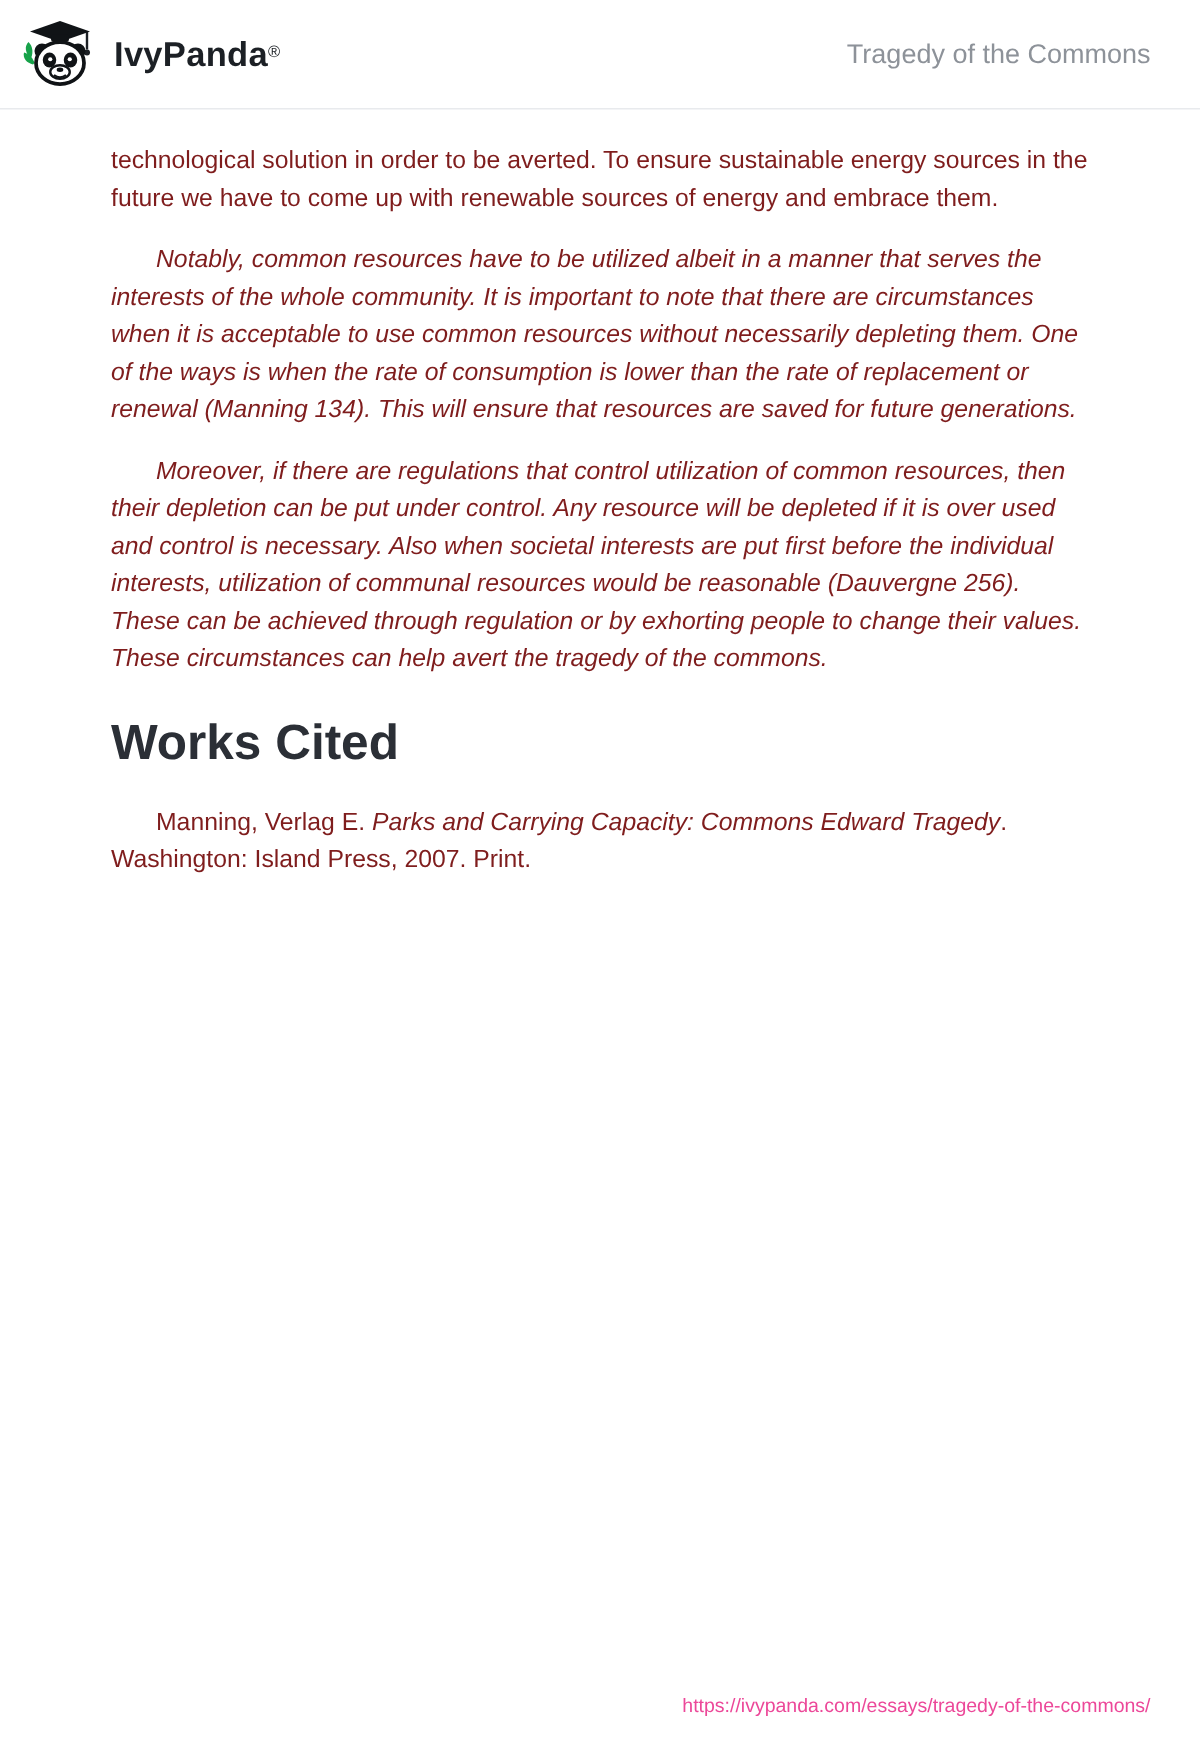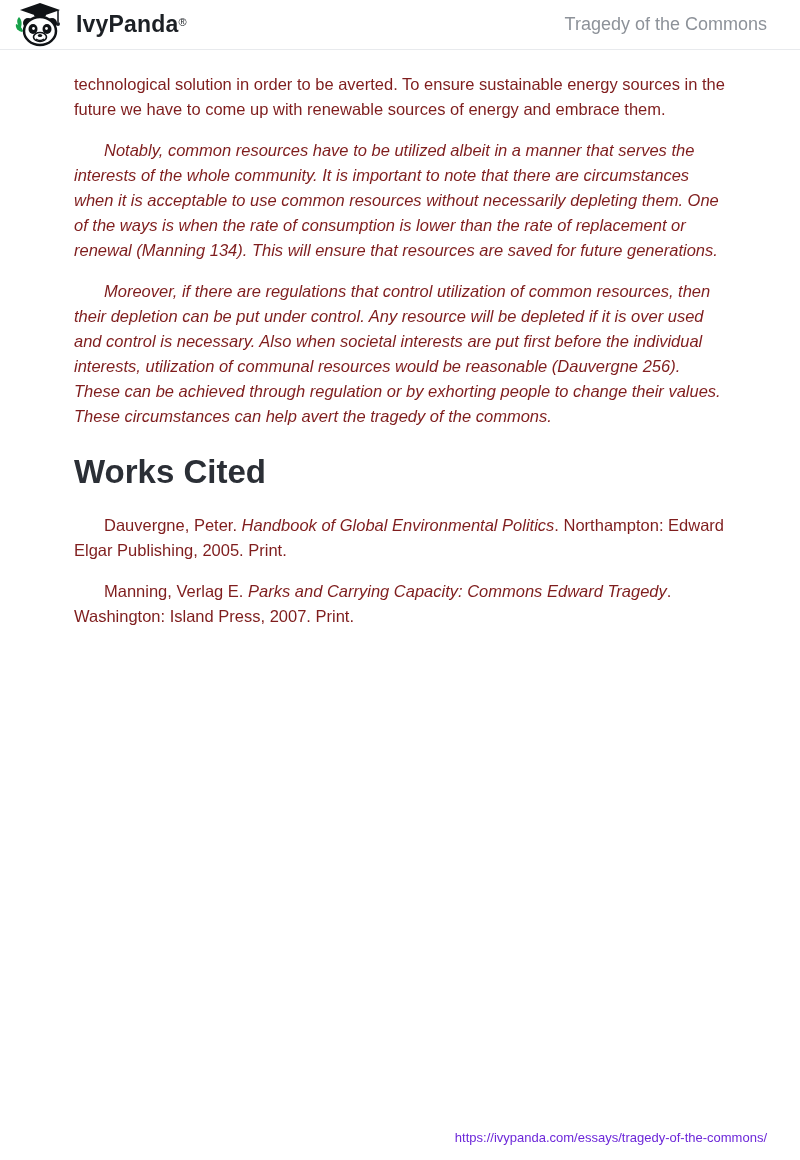--- a/index.html
+++ b/index.html
@@ -8,21 +8,21 @@
     width: 800px;
     min-height: 1160px;
     font-family: "Liberation Sans", "DejaVu Sans", sans-serif;
     color: #33373d;
     display: flex;
     flex-direction: column;
   }
 
   
   .header {
-    height: 50px;
+    height: 73px;
     display: flex;
     align-items: center;
     justify-content: space-between;
     padding: 0 33px 0 14px;
     border-bottom: 1px solid #e8eaed;
     flex-shrink: 0;
   }
   .brand {
     display: flex;
     align-items: center;
@@ -69,21 +69,21 @@
 
   
   .footer {
     margin-top: auto;
     padding: 0 33px 14px 33px;
     text-align: right;
     flex-shrink: 0;
   }
   .footer a {
     font-size: 13px;
-    color: #6d28d9;
+    color: #ec4899;
     text-decoration: none;
   }
 </style>
 </head>
 <body>
 
 <div class="header">
   <div class="brand">
     <svg class="brand-logo" viewBox="0 0 52 46" xmlns="http://www.w3.org/2000/svg">
 
@@ -117,21 +117,20 @@
 </div>
 
 <div class="doc">
 
   <p>technological solution in order to be averted. To ensure sustainable energy sources in the future we have to come up with renewable sources of energy and embrace them.</p>
   <p class="indent">Notably, common resources have to be utilized albeit in a manner that serves the interests of the whole community. It is important to note that there are circumstances when it is acceptable to use common resources without necessarily depleting them. One of the ways is when the rate of consumption is lower than the rate of replacement or renewal (Manning 134). This will ensure that resources are saved for future generations.</p>
   <p class="indent">Moreover, if there are regulations that control utilization of common resources, then their depletion can be put under control. Any resource will be depleted if it is over used and control is necessary. Also when societal interests are put first before the individual interests, utilization of communal resources would be reasonable (Dauvergne 256). These can be achieved through regulation or by exhorting people to change their values. These circumstances can help avert the tragedy of the commons.</p>
 
   <h1 class="works-cited">Works Cited</h1>
 
-  <p class="citation"><span>Dauvergne, Peter. </span><span class="italic">Handbook of Global Environmental Politics</span><span>. Northampton: Edward Elgar Publishing, 2005. Print.</span></p>
 
 
   <p class="citation"><span>Manning, Verlag E. </span><span class="italic">Parks and Carrying Capacity: Commons Edward Tragedy</span><span>. Washington: Island Press, 2007. Print.</span></p>
 
 </div>
 
 <div class="footer">
   <a href="#">https://ivypanda.com/essays/tragedy-of-the-commons/</a>
 </div>
 

